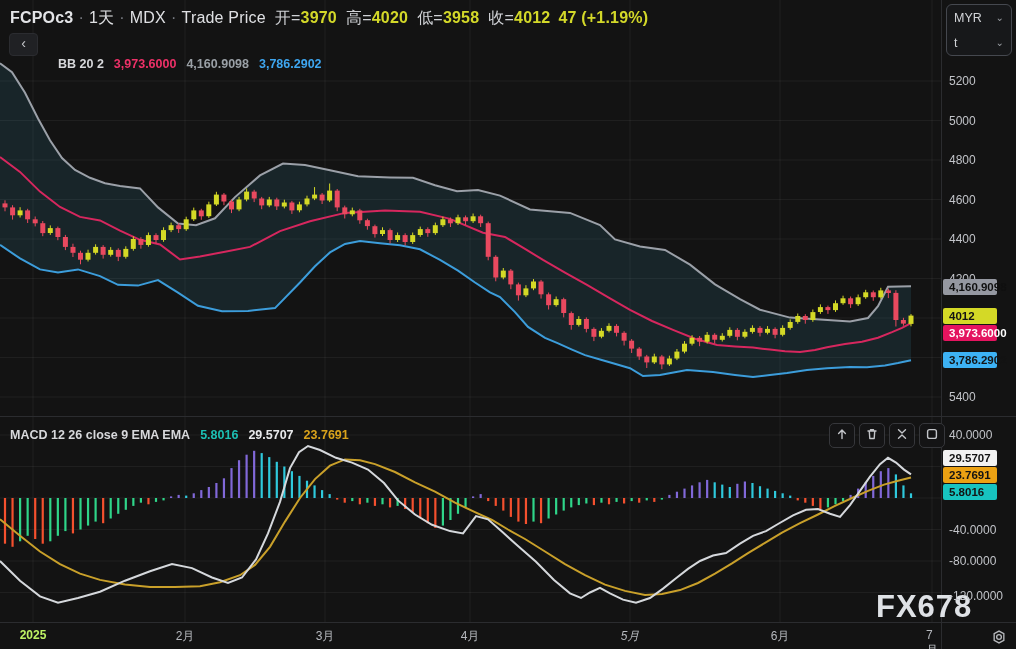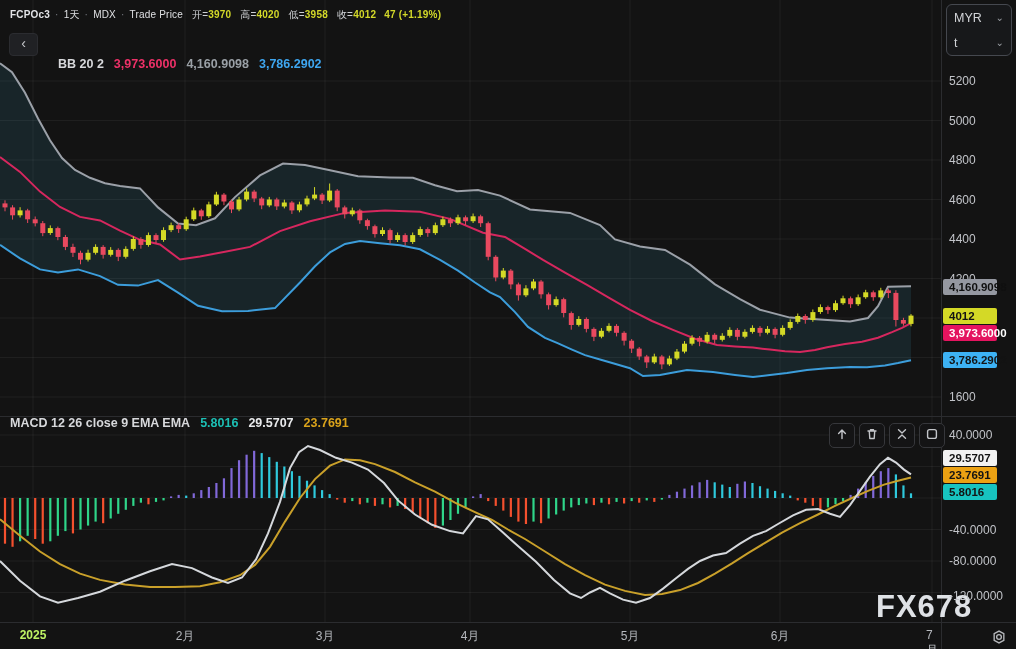--- a/index.html
+++ b/index.html
@@ -2,32 +2,32 @@
 <html><head>
 <meta charset="utf-8">
 <style>
   html,body{margin:0;padding:0;background:#0d0d0d;}
   #app{position:relative;width:1016px;height:649px;background:#131313;overflow:hidden;
        font-family:"Liberation Sans","DejaVu Sans",sans-serif;-webkit-font-smoothing:antialiased;}
   #chart-svg{position:absolute;left:0;top:0;}
   .hline{position:absolute;left:0;width:1016px;height:1px;background:#2b2c2f;}
   .vline{position:absolute;top:0;width:1px;height:649px;background:#2b2c2f;}
   
-  #header-row{position:absolute;left:10px;top:8px;font-size:10px;color:#e3e4e7;letter-spacing:.2px;
+  #header-row{position:absolute;left:10px;top:8px;font-size:16px;color:#e3e4e7;letter-spacing:.2px;
               font-weight:600;white-space:nowrap;z-index:30;}
   #header-row .sep{color:#787b82;font-weight:400;padding:0 5px;}
   #header-row .lbl{color:#cfd1d5;font-weight:400;padding-left:9px;}
   #header-row .val{color:#d3d829;font-weight:600;}
   #header-row .chg{color:#d3d829;font-weight:600;padding-left:8px;}
   #back-btn{position:absolute;left:9px;top:33px;width:27px;height:21px;background:#202124;border:1px solid #2b2c30;
             border-radius:4px;color:#c7c9cd;font-size:14px;line-height:19px;text-align:center;cursor:pointer;z-index:30;}
   .ind-row{position:absolute;left:10px;font-size:12.5px;color:#d7d8db;white-space:nowrap;z-index:30;font-weight:600;}
   .ind-row .v{font-weight:600;padding-left:10px;}
   #bb-row{top:57px;padding-left:48px;}
-  #macd-row{top:416px;}
+  #macd-row{top:428px;}
   
   #currency-box{position:absolute;right:4px;top:4px;width:64px;border:1px solid #45484f;border-radius:6px;
                 background:#17181a;z-index:40;overflow:hidden;}
   .cur-row{height:25px;display:flex;align-items:center;justify-content:space-between;padding:0 7px;
            color:#d2d4d8;font-size:12.5px;cursor:pointer;text-align:center;}
   .cur-row .chev{color:#9a9da3;font-size:10px;}
   
   #pane-toolbar{position:absolute;left:829px;top:423px;display:flex;gap:4px;z-index:35;}
   .tb-btn{width:24px;height:23px;border:1px solid #36373b;border-radius:5px;background:#141415;
           display:flex;align-items:center;justify-content:center;cursor:pointer;}
@@ -495,39 +495,39 @@
       </div>
     </div>
 
   <div id="price-axis">
       <div class="tick" style="top: 81px;">5200</div>
       <div class="tick" style="top: 120.5px;">5000</div>
       <div class="tick" style="top: 160px;">4800</div>
       <div class="tick" style="top: 199.5px;">4600</div>
       <div class="tick" style="top: 239px;">4400</div>
       <div class="tick" style="top: 278.5px;">4200</div>
-      <div class="tick" style="top: 397px;">1600</div>
+      <div class="tick" style="top: 397px;">5400</div>
       <div class="tick" style="top: 435px;">40.0000</div>
       <div class="tick" style="top: 529.5px;">-40.0000</div>
       <div class="tick" style="top: 561px;">-80.0000</div>
       <div class="tick" style="top: 575px; margin-top: 21px;">-120.0000</div>
       <div class="tag" style="top: 287px; background: rgb(149, 152, 161); color: rgb(16, 16, 16);">4,160.9098</div>
       <div class="tag" style="top: 316px; background: rgb(212, 217, 38); color: rgb(19, 19, 19);">4012</div>
       <div class="tag" style="top: 333px; background: rgb(228, 20, 95); color: rgb(255, 255, 255);">3,973.6000</div>
       <div class="tag" style="top: 360px; background: rgb(61, 178, 244); color: rgb(19, 19, 19);">3,786.2902</div>
       <div class="tag" style="top: 458px; background: rgb(242, 242, 242); color: rgb(19, 19, 19);">29.5707</div>
       <div class="tag" style="top: 475px; background: rgb(235, 161, 19); color: rgb(19, 19, 19);">23.7691</div>
       <div class="tag" style="top: 492px; background: rgb(23, 195, 192); color: rgb(19, 19, 19);">5.8016</div>
     </div>
   <div id="time-axis">
       <div class="t-tick major" style="left: 33px;">2025</div>
       <div class="t-tick" style="left: 185px;">2月</div>
       <div class="t-tick" style="left: 325px;">3月</div>
       <div class="t-tick" style="left: 470px; text-align: center;">4月</div>
-      <div class="t-tick" style="left: 630px;">5月</div>
+      <div class="t-tick" style="left: 630px; font-style: italic;">5月</div>
       <div class="t-tick" style="left: 780px;">6月</div>
       <div class="t-tick" style="left: 932px;">7月</div>
     </div>
 
   <div id="axis-gear">
     <svg width="18" height="18" viewBox="0 0 16 16">
       <polygon points="12.3,5.1 12.3,10.9 8,13.3 3.7,10.9 3.7,5.1 8,2.7"></polygon>
       <circle cx="8" cy="8" r="2.1"></circle>
     </svg>
   </div>

